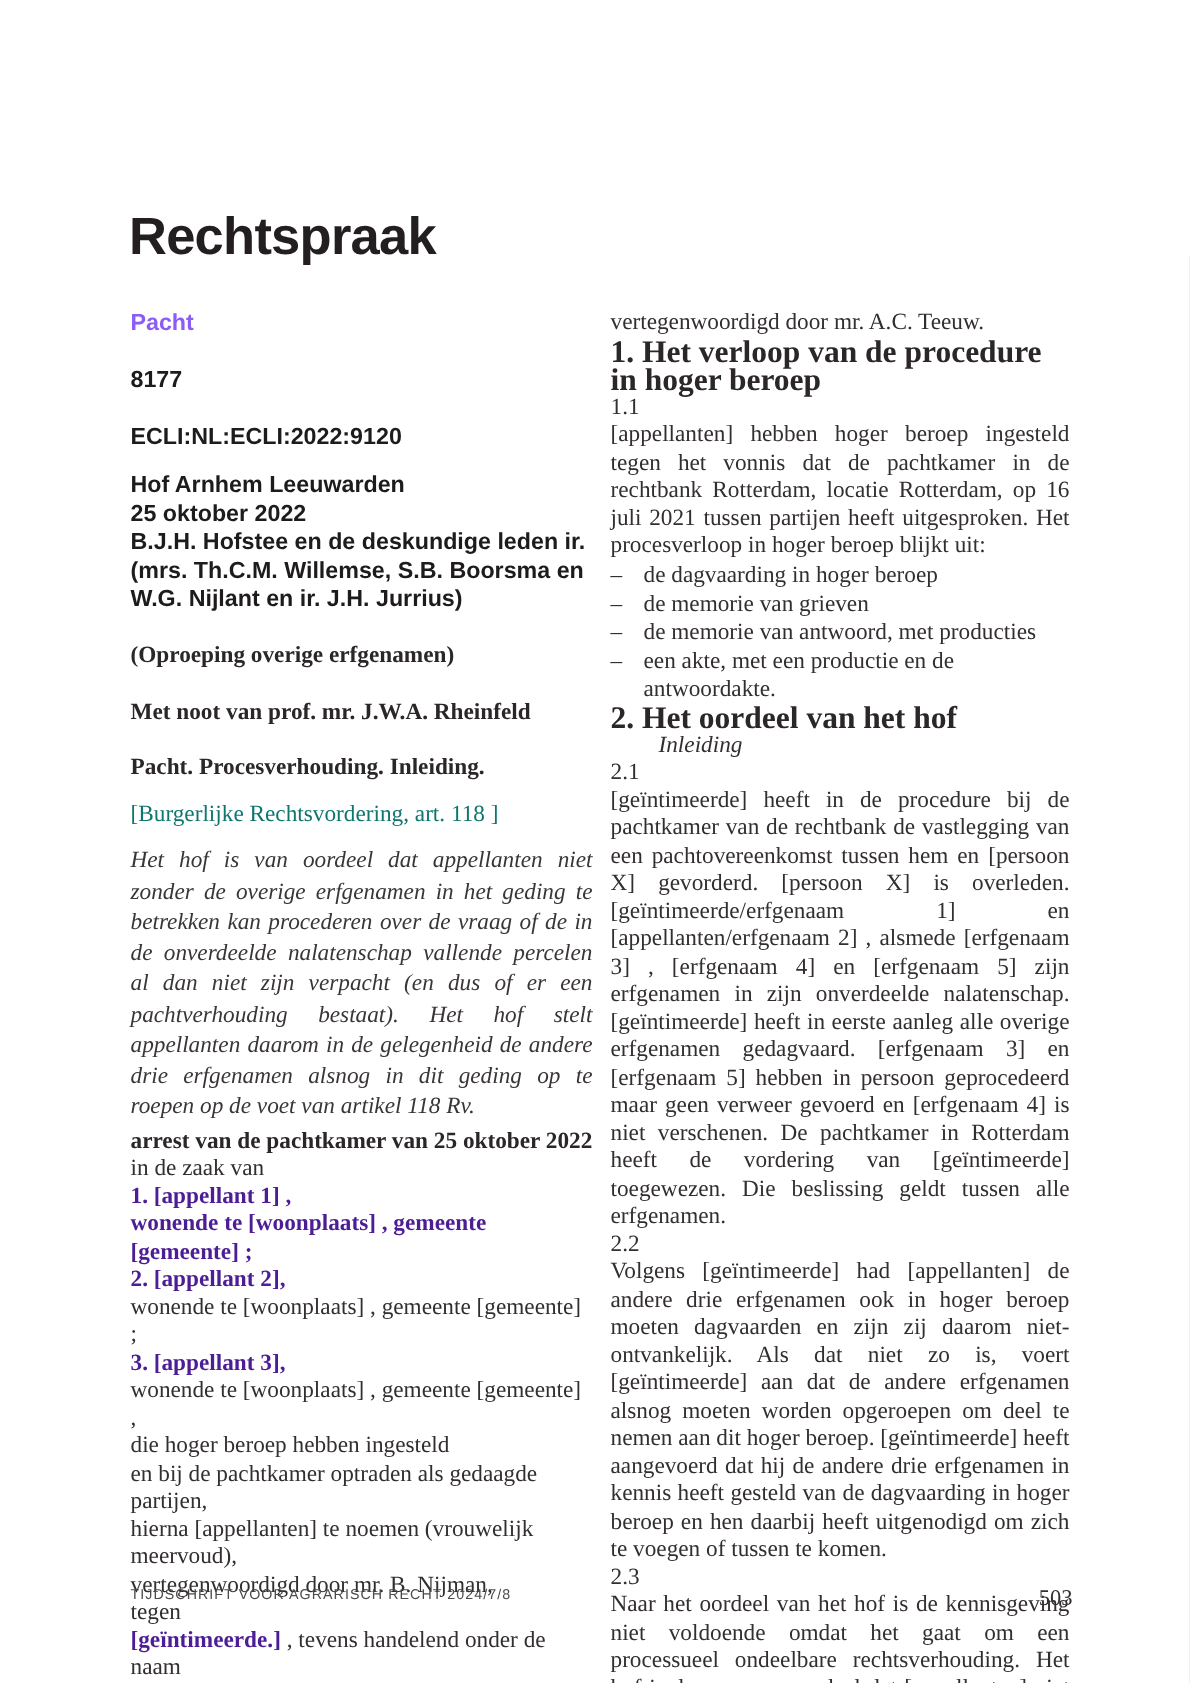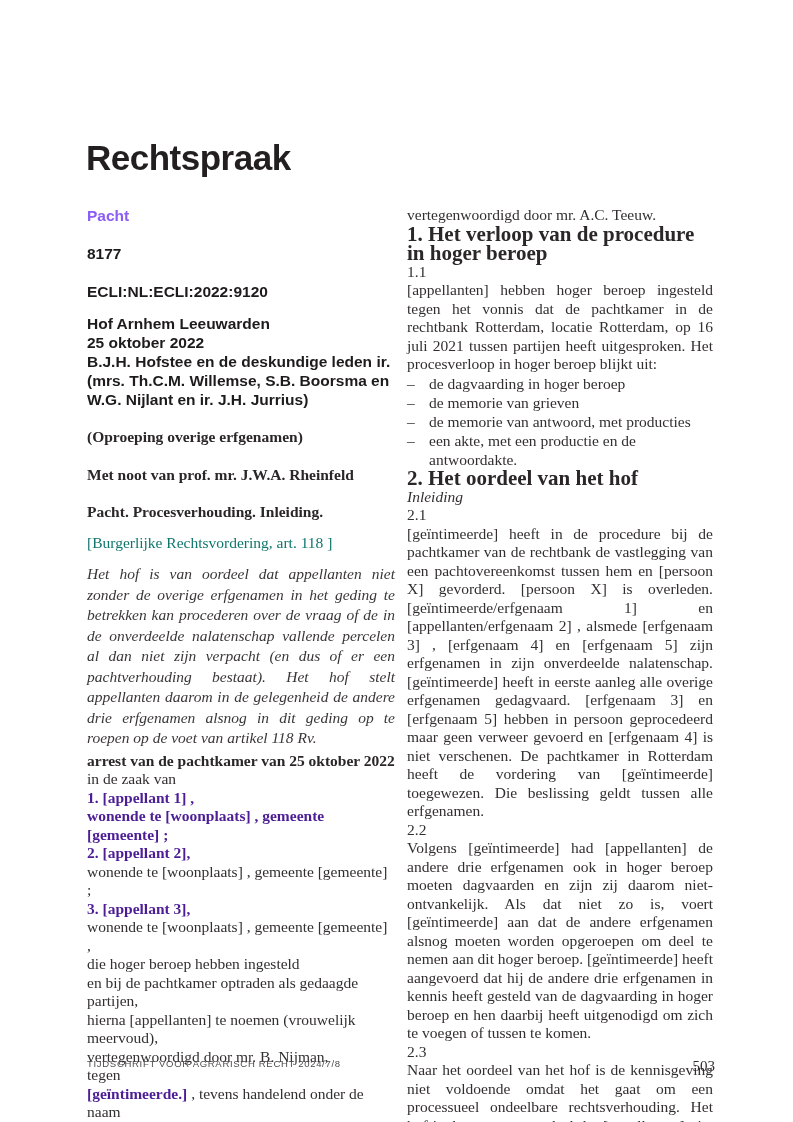--- a/index.html
+++ b/index.html
@@ -32,21 +32,21 @@
   .mt13{margin-top:13px;}
   .mt12{margin-top:12px;}
   .mt3{margin-top:3px;}
   
   .serif-b{font-weight:bold;color:#2b2728;}
   .statute{color:#0f766e;}
   .summary{
     font-style:italic;line-height:20.5px;text-align:justify;color:#3a3637;
   }
   .body-p{margin:0;text-align:justify;}
-  .it{font-style:italic;}
+  .it{font-style:italic;margin-left:32px;}
   .sec-h{
     margin:0;font-size:21px;line-height:19px;font-weight:bold;color:#2b2728;
     font-family:"Liberation Serif", serif;
   }
   .party-line{line-height:18.5px;}
   .party-line .b, .b{font-weight:bold;color:#4c1d95;}
   
   .list-row{display:flex;line-height:19px;}
   .list-marker{width:22px;flex:0 0 22px;}
   

